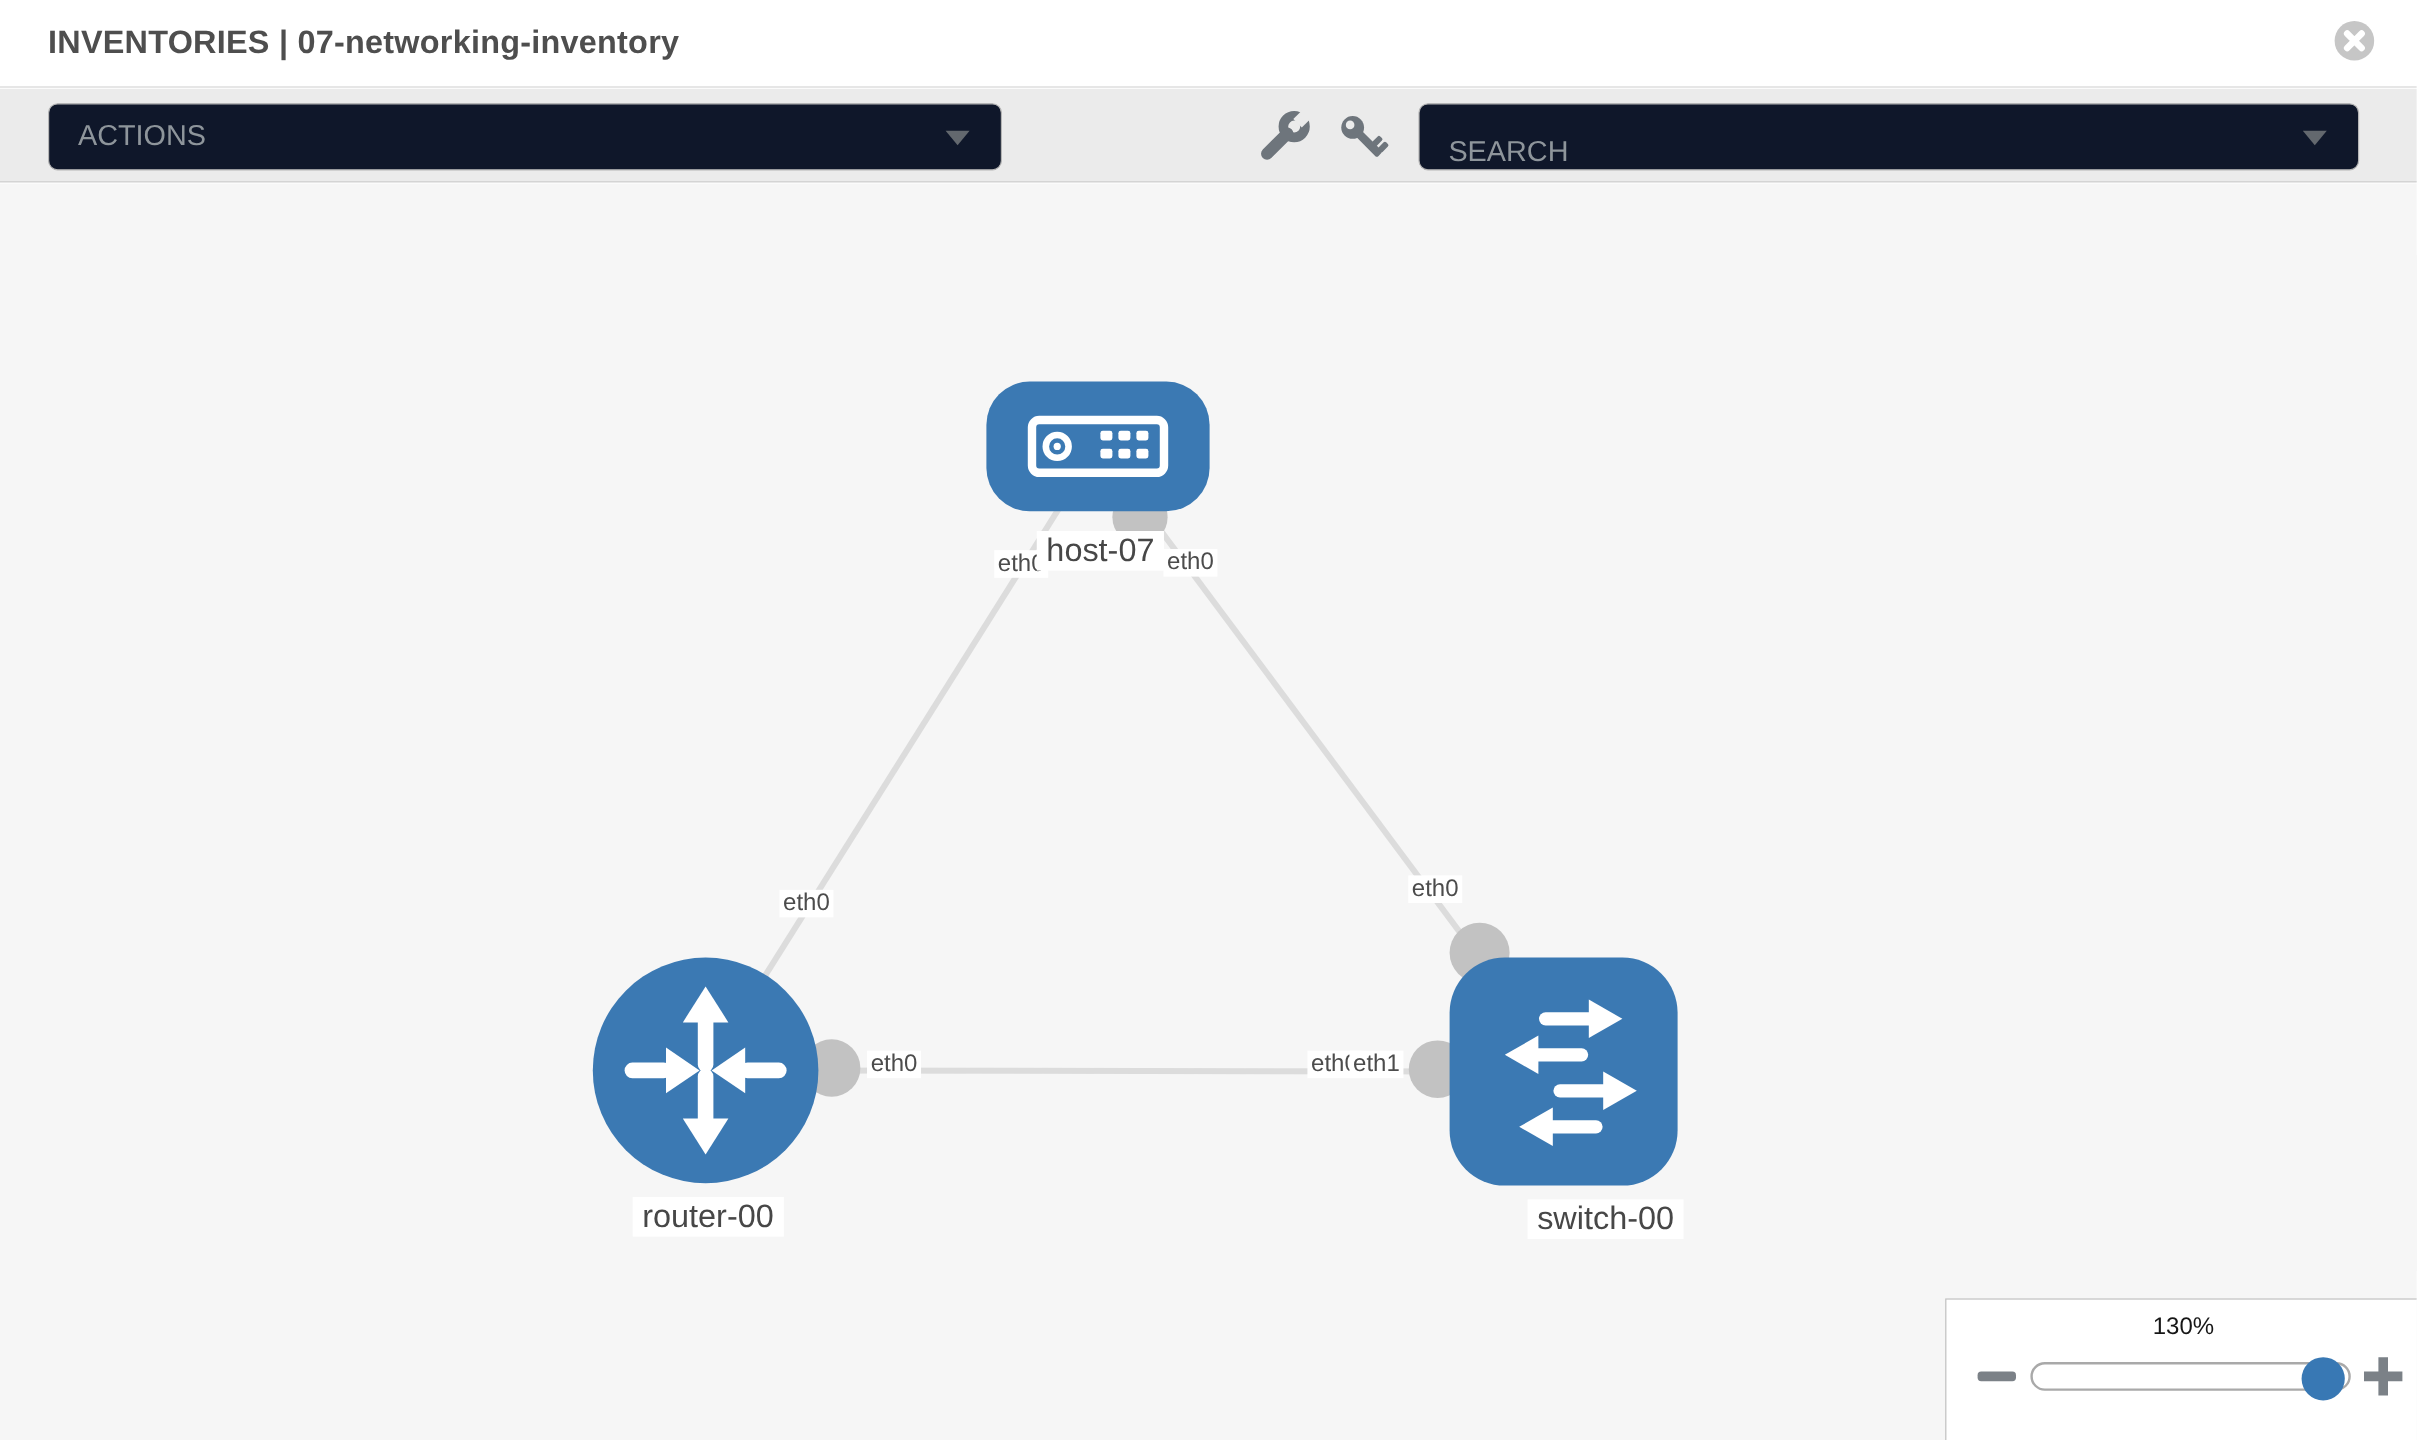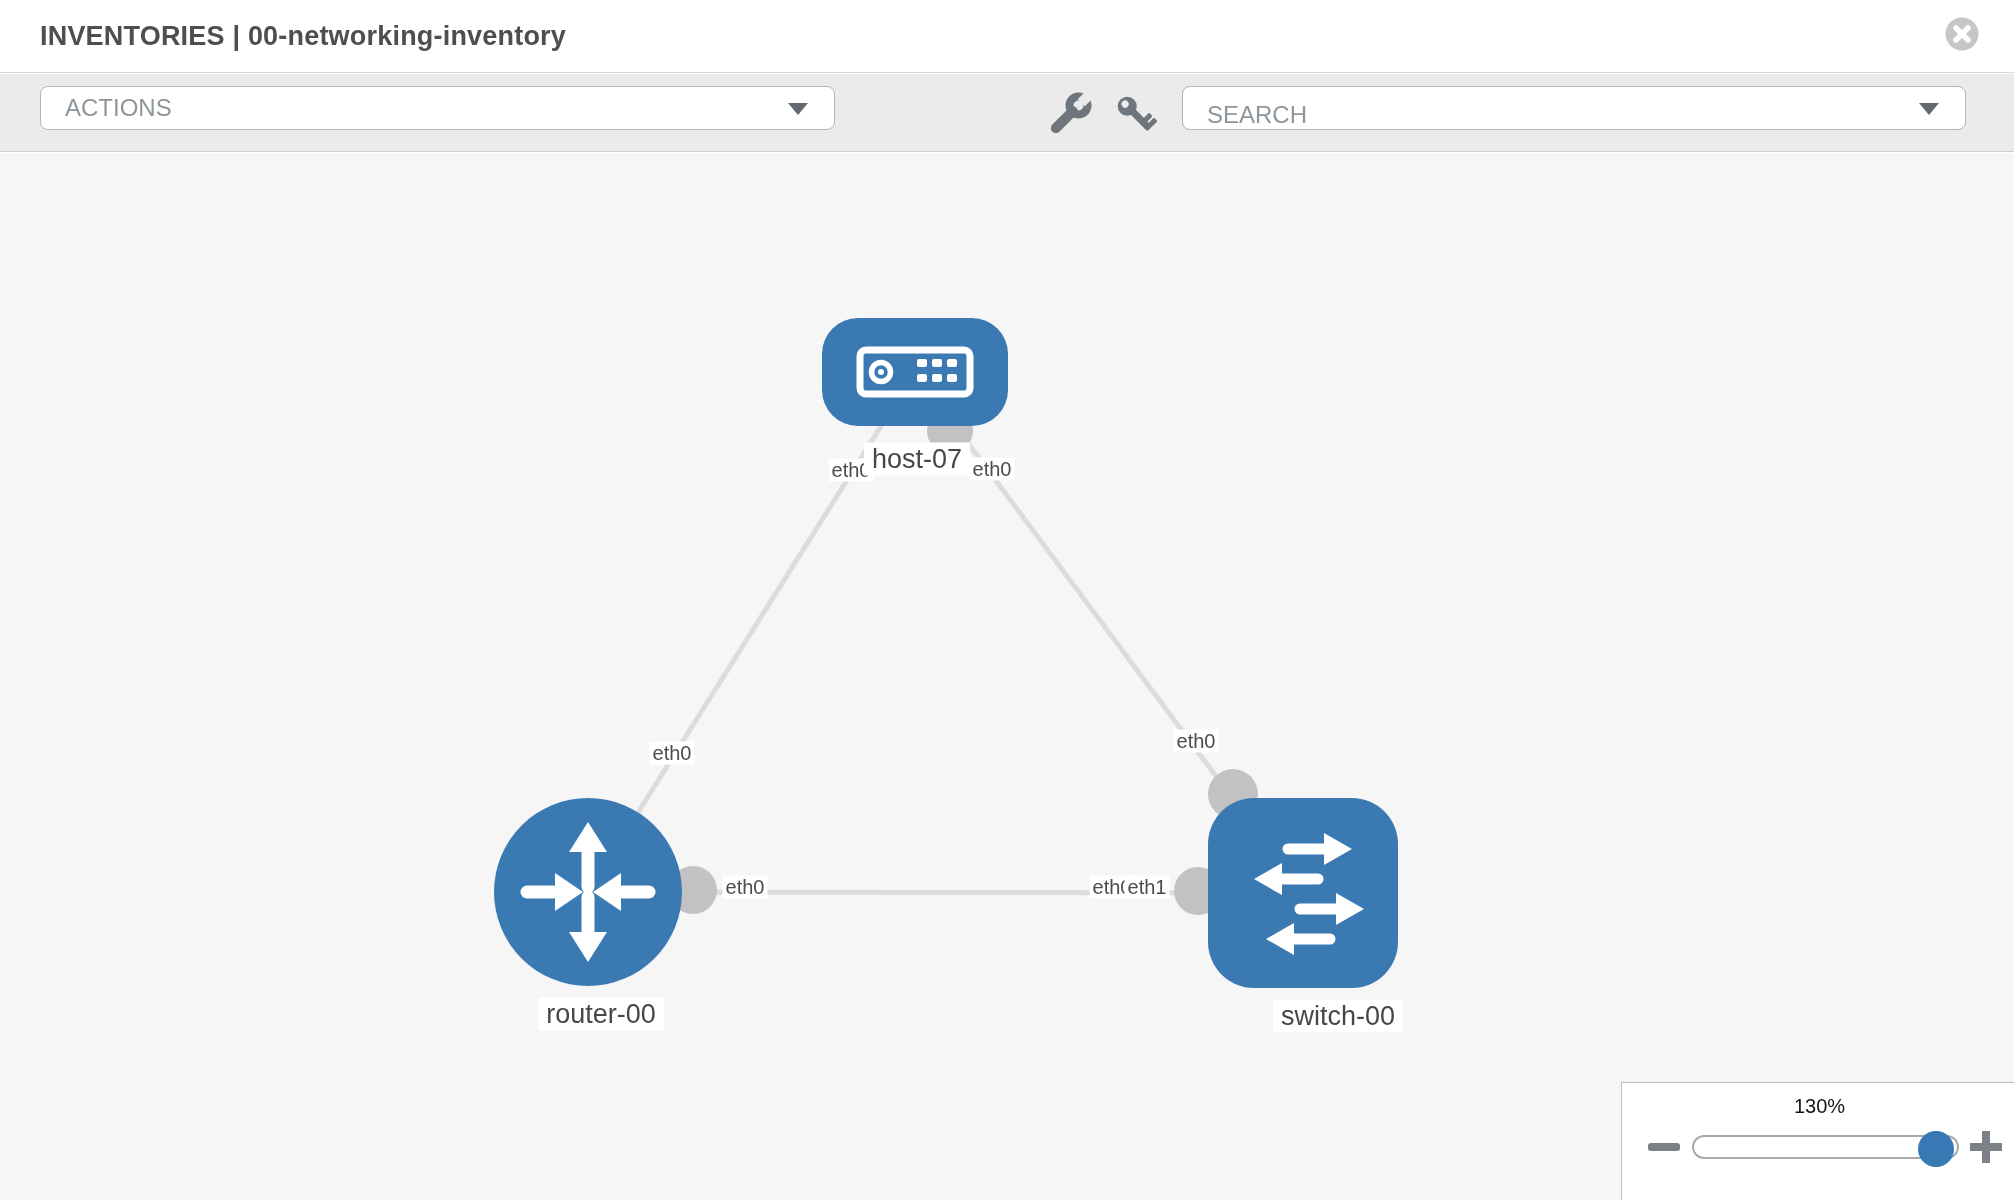--- a/index.html
+++ b/index.html
@@ -11,21 +11,21 @@
   .header { position:absolute; left:0; top:0; width:100%; height:73px;
             background:#fff; border-bottom:1px solid #d6d6d6; }
   .page-title { position:absolute; left:40px; top:50%; transform:translateY(-50%);
                 font-size:27px; font-weight:bold; color:#4e4e4e; letter-spacing:.2px; }
   .close-btn { position:absolute; left:1945px; top:17px; width:34px; height:34px;
                border:none; background:transparent; cursor:pointer; padding:0; }
 
   
   .toolbar { position:absolute; left:0; top:74px; width:100%; height:78px;
              background:#ebebeb; border-bottom:1px solid #cfcfcf; }
-  .selectbox { position:absolute; top:12px; height:44px; background:#ffffff;
+  .selectbox { position:absolute; top:12px; height:56px; background:#0f172a;
                border:1px solid #b5b5b5; border-radius:8px; cursor:pointer;
                display:flex; align-items:center; padding:0 24px;
                color:#8e959b; font-size:24px; }
   .selectbox .caret { position:absolute; right:26px; top:50%; margin-top:-5px;
                       width:0; height:0; border-left:10px solid transparent;
                       border-right:10px solid transparent; border-top:12px solid #63686e; }
   .actions-box { left:40px; width:795px; }
   .search-box  { left:1182px; width:784px;align-items:flex-end; }
   .icon-btn { position:absolute; top:12px; width:56px; height:56px; border:none;
               background:transparent; cursor:pointer; padding:0; }
@@ -56,21 +56,21 @@
   .zoom-thumb { position:absolute; left:242px; top:12px; width:36px; height:36px;
                 margin:-18px 0 0 -18px; border-radius:50%;
                 background:var(--thumb-blue,#3B79B3); cursor:grab; }
 </style>
 </head>
 <body>
 
 <div class="app">
 
   <div class="header">
-    <div class="page-title">INVENTORIES | 00-networking-inventory</div>
+    <div class="page-title">INVENTORIES | 07-networking-inventory</div>
     <button class="close-btn" aria-label="Close">
       <svg width="34" height="34" viewBox="0 0 34 34">
         <circle cx="17" cy="17" r="16.5" fill="#c6c6c6"></circle>
         <path d="M11 11 L23 23 M23 11 L11 23" stroke="#fff" stroke-width="5.5" stroke-linecap="round"></path>
       </svg>
     </button>
   </div>
 
   <div class="toolbar">
     <div class="selectbox actions-box">
@@ -171,21 +171,21 @@
 
     <span class="eth-label" style="left:851px;top:317px;">eth0</span>
     <span class="eth-label" style="left:992px;top:316px;">eth0</span>
     <span class="eth-label" style="left:672px;top:600px;">eth0</span>
     <span class="eth-label" style="left:1196px;top:588px;">eth0</span>
     <span class="eth-label" style="left:745px;top:734px;">eth0</span>
     <span class="eth-label" style="left:1112px;top:734px;">eth0</span>
     <span class="eth-label" style="left:1147px;top:734px;">eth1</span>
 
     <span class="node-label" style="left:917px;top:306px;">host-07</span>
-    <span class="node-label" style="left:590px;top:861px;margin-left:11px;">router-00</span>
+    <span class="node-label" style="left:590px;top:861px;">router-00</span>
     <span class="node-label" style="left:1338px;top:863px;">switch-00</span>
 
     <div class="zoom-panel">
       <div class="zoom-value">130%</div>
       <button class="zoom-btn zoom-minus" aria-label="Zoom out">
         <svg width="40" height="40" viewBox="0 0 40 40">
           <rect x="4" y="16" width="32" height="8" rx="3" fill="#7b8187"></rect>
         </svg>
       </button>
       <div class="zoom-track">

